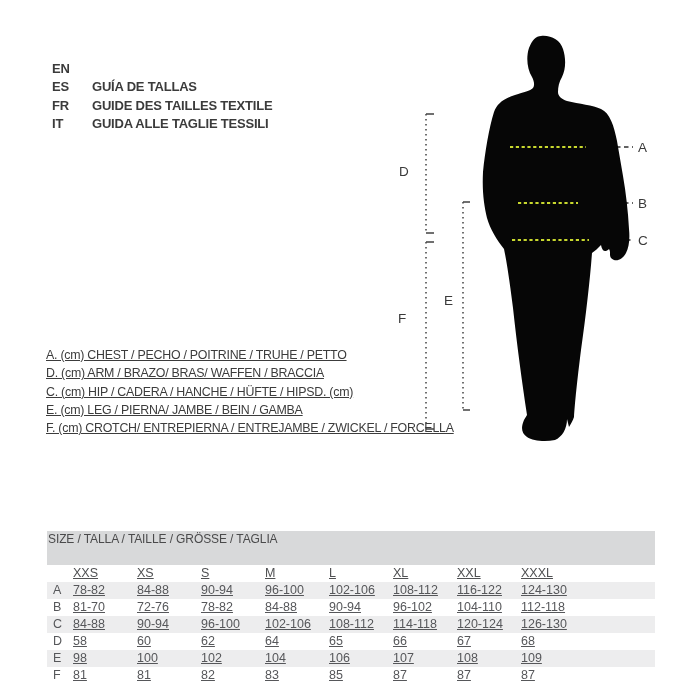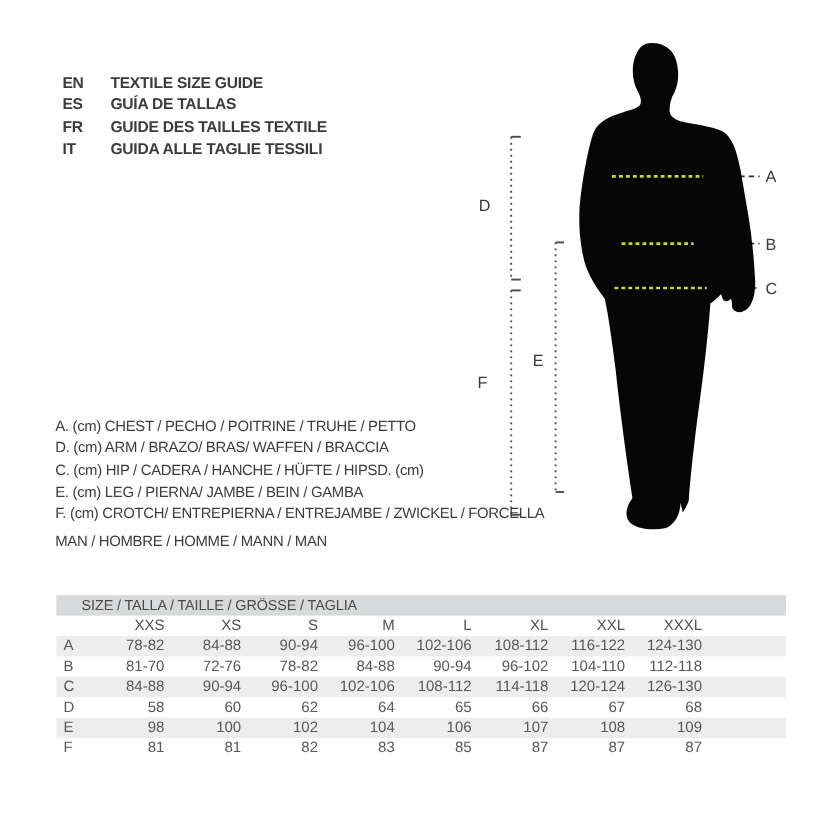--- a/index.html
+++ b/index.html
@@ -5,45 +5,44 @@
   html,body{margin:0;padding:0;background:#fff;}
   .canvas{
     position:relative;width:700px;height:700px;background:#ffffff;overflow:hidden;
     font-family:"Liberation Sans",sans-serif;color:#3c3c3c;
   }
   
   .lang-list{position:absolute;left:52px;top:60px;}
   .lang-row{display:flex;line-height:18.4px;font-size:13px;font-weight:700;letter-spacing:-0.2px;color:#3b3b3b;}
   .lang-code{width:40px;flex:0 0 40px;}
   
-  .legend{position:absolute;left:46px;top:346px;}
+  .legend{position:absolute;left:46px;top:346px;text-decoration:underline;}
   .legend-row{line-height:18.3px;font-size:12.4px;letter-spacing:-0.25px;color:#3c3c3c;white-space:nowrap;}
   .man-row{margin-top:4.5px;line-height:18.3px;font-size:12.4px;letter-spacing:-0.25px;color:#3c3c3c;}
   
   .figure{position:absolute;left:390px;top:25px;width:300px;height:450px;}
   .figure text{font-family:"Liberation Sans",sans-serif;font-size:13.5px;fill:#3a3a3a;}
   
   .size-table{position:absolute;left:47px;top:496px;width:608px;font-size:12.5px;color:#58595b;}
-  .table-title{height:17px;line-height:17px;background:#d8d9da;color:#4a4a4b;font-size:12px;
-    padding-left:21px;box-sizing:border-box;letter-spacing:-0.1px;}
+  .table-title{height:34px;line-height:17px;background:#d8d9da;color:#4a4a4b;font-size:12px;
+    padding-left:1px;box-sizing:border-box;letter-spacing:-0.1px;margin-top:35px;}
   .trow{display:flex;height:17px;line-height:17px;}
   .trow.stripe{background:#ededee;}
   .rl{flex:0 0 26px;padding-left:6px;box-sizing:border-box;text-align:left;color:#56575a;}
-  .tc{flex:0 0 64px;text-align:right;color:#56575a;}
+  .tc{flex:0 0 64px;text-align:left;color:#56575a;text-decoration:underline;}
   .thead .tc{color:#4f5052;}
 </style>
 </head>
 <body>
 
 <div class="canvas">
 
   <div class="lang-list">
     <div class="lang-row">
       <span class="lang-code">EN</span>
-      <span>TEXTILE SIZE GUIDE</span>
     </div>
     <div class="lang-row">
       <span class="lang-code">ES</span>
       <span>GUÍA DE TALLAS</span>
     </div>
     <div class="lang-row">
       <span class="lang-code">FR</span>
       <span>GUIDE DES TAILLES TEXTILE</span>
     </div>
     <div class="lang-row">
@@ -120,21 +119,20 @@
     <text x="444" y="305">E</text>
     <text x="398" y="323">F</text>
   </svg>
 
   <div class="legend">
     <div class="legend-row">A. (cm) CHEST / PECHO / POITRINE / TRUHE / PETTO</div>
     <div class="legend-row">D. (cm) ARM / BRAZO/ BRAS/ WAFFEN / BRACCIA</div>
     <div class="legend-row">C. (cm) HIP / CADERA / HANCHE / HÜFTE / HIPSD. (cm)</div>
     <div class="legend-row">E. (cm) LEG / PIERNA/ JAMBE / BEIN / GAMBA</div>
     <div class="legend-row">F. (cm) CROTCH/ ENTREPIERNA / ENTREJAMBE / ZWICKEL / FORCELLA</div>
-    <div class="man-row">MAN / HOMBRE / HOMME / MANN / MAN</div>
   </div>
 
   <div class="size-table">
     <div class="table-title">SIZE / TALLA / TAILLE / GRÖSSE / TAGLIA</div>
 
     <div class="trow thead">
       <span class="rl"></span>
       <span class="tc">XXS</span>
       <span class="tc">XS</span>
       <span class="tc">S</span>

